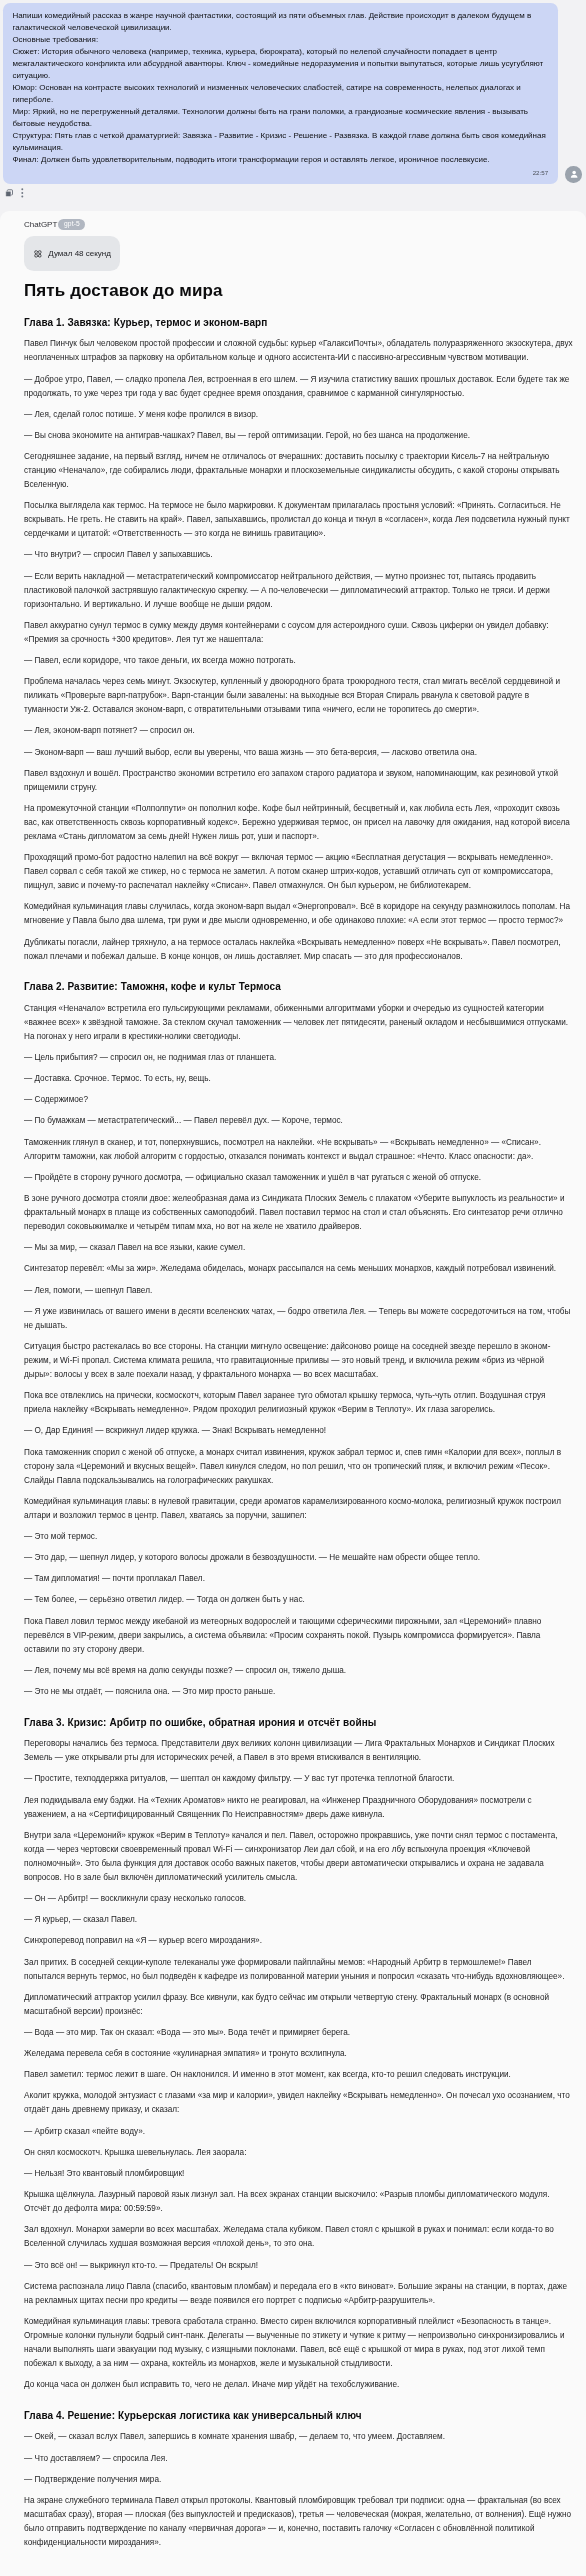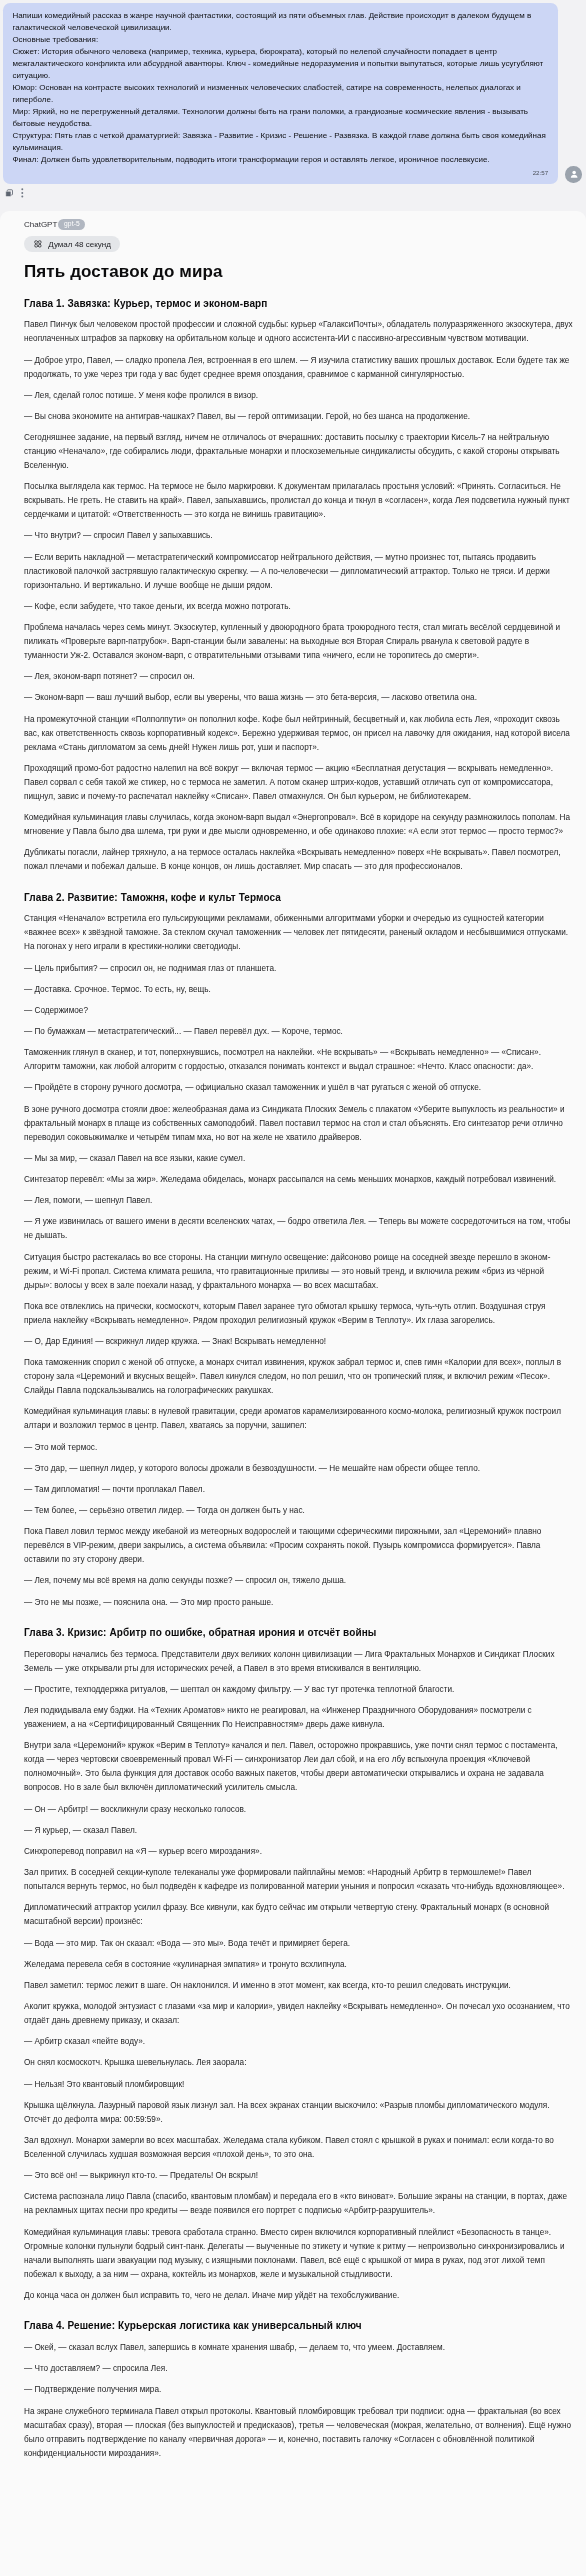--- a/index.html
+++ b/index.html
@@ -33,21 +33,21 @@
     padding:8.2px 13.4px 5.2px 24px;min-height:2968px;box-sizing:border-box;
   }
   .assistant-header{display:flex;align-items:center;gap:1px;height:11.3px;margin-bottom:6.2px;}
   .assistant-name{font-size:8px;font-weight:500;color:#303136;}
   .model-badge{
     background:#b1b7c1;color:#ffffff;font-size:6.7px;line-height:6.7px;
     padding:2.1px 5.7px;border-radius:5.7px;letter-spacing:0.1px;
   }
   .thinking-pill{
     display:inline-flex;align-items:center;gap:5.2px;
-    background:#e4e6e9;border:none;border-radius:9.8px;height:16px;padding:0 9.3px;
+    background:#e4e6e9;border:none;border-radius:9.8px;height:35px;padding:0 9.3px;
     font-size:8px;color:#1d1e22;cursor:pointer;
     font-family:inherit;
   }
   
   .story{margin-top:10.3px;}
   .story-title{
     font-size:17px;line-height:17.5px;font-weight:700;color:#0c0c0d;
     margin:2.1px 0 5.2px 0;letter-spacing:0.1px;
   }
   .story-h2{
@@ -131,24 +131,26 @@
       <div id="story-blocks">
           <h2 class="story-h2">Глава 1. Завязка: Курьер, термос и эконом-варп</h2>
           <p class="story-p">Павел Пинчук был человеком простой профессии и сложной судьбы: курьер «ГалаксиПочты», обладатель полуразряженного экзоскутера, двух неоплаченных штрафов за парковку на орбитальном кольце и одного ассистента-ИИ с пассивно-агрессивным чувством мотивации.</p>
           <p class="story-p">— Доброе утро, Павел, — сладко пропела Лея, встроенная в его шлем. — Я изучила статистику ваших прошлых доставок. Если будете так же продолжать, то уже через три года у вас будет среднее время опоздания, сравнимое с карманной сингулярностью.</p>
           <p class="story-p">— Лея, сделай голос потише. У меня кофе пролился в визор.</p>
           <p class="story-p">— Вы снова экономите на антиграв-чашках? Павел, вы — герой оптимизации. Герой, но без шанса на продолжение.</p>
           <p class="story-p">Сегодняшнее задание, на первый взгляд, ничем не отличалось от вчерашних: доставить посылку с траектории Кисель-7 на нейтральную станцию «Неначало», где собирались люди, фрактальные монархи и плоскоземельные синдикалисты обсудить, с какой стороны открывать Вселенную.</p>
           <p class="story-p">Посылка выглядела как термос. На термосе не было маркировки. К документам прилагалась простыня условий: «Принять. Согласиться. Не вскрывать. Не греть. Не ставить на край». Павел, запыхавшись, пролистал до конца и ткнул в «согласен», когда Лея подсветила нужный пункт сердечками и цитатой: «Ответственность — это когда не винишь гравитацию».</p>
           <p class="story-p">— Что внутри? — спросил Павел у запыхавшись.</p>
           <p class="story-p">— Если верить накладной — метастратегический компромиссатор нейтрального действия, — мутно произнес тот, пытаясь продавить пластиковой палочкой застрявшую галактическую скрепку. — А по-человечески — дипломатический аттрактор. Только не тряси. И держи горизонтально. И вертикально. И лучше вообще не дыши рядом.</p>
-          <p class="story-p">— Кофе, если забудете, что такое деньги, их всегда можно потрогать.</p>
+          <p class="story-p">Павел аккуратно сунул термос в сумку между двумя контейнерами с соусом для астероидного суши. Сквозь циферки он увидел добавку: «Премия за срочность +300 кредитов». Лея тут же нашептала:</p>
+          <p class="story-p">— Павел, если коридоре, что такое деньги, их всегда можно потрогать.</p>
           <p class="story-p">Проблема началась через семь минут. Экзоскутер, купленный у двоюродного брата троюродного тестя, стал мигать весёлой сердцевиной и пиликать «Проверьте варп-патрубок». Варп-станции были завалены: на выходные вся Вторая Спираль рванула к световой радуге в туманности Уж-2. Оставался эконом-варп, с отвратительными отзывами типа «ничего, если не торопитесь до смерти».</p>
           <p class="story-p">— Лея, эконом-варп потянет? — спросил он.</p>
           <p class="story-p">— Эконом-варп — ваш лучший выбор, если вы уверены, что ваша жизнь — это бета-версия, — ласково ответила она.</p>
+          <p class="story-p">Павел вздохнул и вошёл. Пространство экономии встретило его запахом старого радиатора и звуком, напоминающим, как резиновой уткой прищемили струну.</p>
           <p class="story-p">На промежуточной станции «Полполпути» он пополнил кофе. Кофе был нейтринный, бесцветный и, как любила есть Лея, «проходит сквозь вас, как ответственность сквозь корпоративный кодекс». Бережно удерживая термос, он присел на лавочку для ожидания, над которой висела реклама «Стань дипломатом за семь дней! Нужен лишь рот, уши и паспорт».</p>
           <p class="story-p">Проходящий промо-бот радостно налепил на всё вокруг — включая термос — акцию «Бесплатная дегустация — вскрывать немедленно». Павел сорвал с себя такой же стикер, но с термоса не заметил. А потом сканер штрих-кодов, уставший отличать суп от компромиссатора, пищнул, завис и почему-то распечатал наклейку «Списан». Павел отмахнулся. Он был курьером, не библиотекарем.</p>
           <p class="story-p">Комедийная кульминация главы случилась, когда эконом-варп выдал «Энергопровал». Всё в коридоре на секунду размножилось пополам. На мгновение у Павла было два шлема, три руки и две мысли одновременно, и обе одинаково плохие: «А если этот термос — просто термос?»</p>
           <p class="story-p">Дубликаты погасли, лайнер тряхнуло, а на термосе осталась наклейка «Вскрывать немедленно» поверх «Не вскрывать». Павел посмотрел, пожал плечами и побежал дальше. В конце концов, он лишь доставляет. Мир спасать — это для профессионалов.</p>
           <h2 class="story-h2">Глава 2. Развитие: Таможня, кофе и культ Термоса</h2>
           <p class="story-p">Станция «Неначало» встретила его пульсирующими рекламами, обиженными алгоритмами уборки и очередью из сущностей категории «важнее всех» к звёздной таможне. За стеклом скучал таможенник — человек лет пятидесяти, раненый окладом и несбывшимися отпусками. На погонах у него играли в крестики-нолики светодиоды.</p>
           <p class="story-p">— Цель прибытия? — спросил он, не поднимая глаз от планшета.</p>
           <p class="story-p">— Доставка. Срочное. Термос. То есть, ну, вещь.</p>
           <p class="story-p">— Содержимое?</p>
           <p class="story-p">— По бумажкам — метастратегический... — Павел перевёл дух. — Короче, термос.</p>
@@ -163,21 +165,21 @@
           <p class="story-p">Пока все отвлеклись на прически, космоскотч, которым Павел заранее туго обмотал крышку термоса, чуть-чуть отлип. Воздушная струя приела наклейку «Вскрывать немедленно». Рядом проходил религиозный кружок «Верим в Теплоту». Их глаза загорелись.</p>
           <p class="story-p">— О, Дар Единия! — вскрикнул лидер кружка. — Знак! Вскрывать немедленно!</p>
           <p class="story-p">Пока таможенник спорил с женой об отпуске, а монарх считал извинения, кружок забрал термос и, спев гимн «Калории для всех», поплыл в сторону зала «Церемоний и вкусных вещей». Павел кинулся следом, но пол решил, что он тропический пляж, и включил режим «Песок». Слайды Павла подскальзывались на голографических ракушках.</p>
           <p class="story-p">Комедийная кульминация главы: в нулевой гравитации, среди ароматов карамелизированного космо-молока, религиозный кружок построил алтари и возложил термос в центр. Павел, хватаясь за поручни, зашипел:</p>
           <p class="story-p">— Это мой термос.</p>
           <p class="story-p">— Это дар, — шепнул лидер, у которого волосы дрожали в безвоздушности. — Не мешайте нам обрести общее тепло.</p>
           <p class="story-p">— Там дипломатия! — почти проплакал Павел.</p>
           <p class="story-p">— Тем более, — серьёзно ответил лидер. — Тогда он должен быть у нас.</p>
           <p class="story-p">Пока Павел ловил термос между икебаной из метеорных водорослей и тающими сферическими пирожными, зал «Церемоний» плавно перевёлся в VIP-режим, двери закрылись, а система объявила: «Просим сохранять покой. Пузырь компромисса формируется». Павла оставили по эту сторону двери.</p>
           <p class="story-p">— Лея, почему мы всё время на долю секунды позже? — спросил он, тяжело дыша.</p>
-          <p class="story-p">— Это не мы позже, — пояснила она. — Это мир просто раньше.</p>
+          <p class="story-p">— Это не мы отдаёт, — пояснила она. — Это мир просто раньше.</p>
           <h2 class="story-h2">Глава 3. Кризис: Арбитр по ошибке, обратная ирония и отсчёт войны</h2>
           <p class="story-p">Переговоры начались без термоса. Представители двух великих колонн цивилизации — Лига Фрактальных Монархов и Синдикат Плоских Земель — уже открывали рты для исторических речей, а Павел в это время втискивался в вентиляцию.</p>
           <p class="story-p">— Простите, техподдержка ритуалов, — шептал он каждому фильтру. — У вас тут протечка теплотной благости.</p>
           <p class="story-p">Лея подкидывала ему бэджи. На «Техник Ароматов» никто не реагировал, на «Инженер Праздничного Оборудования» посмотрели с уважением, а на «Сертифицированный Священник По Неисправностям» дверь даже кивнула.</p>
           <p class="story-p">Внутри зала «Церемоний» кружок «Верим в Теплоту» качался и пел. Павел, осторожно прокравшись, уже почти снял термос с постамента, когда — через чертовски своевременный провал Wi-Fi — синхронизатор Леи дал сбой, и на его лбу вспыхнула проекция «Ключевой полномочный». Это была функция для доставок особо важных пакетов, чтобы двери автоматически открывались и охрана не задавала вопросов. Но в зале был включён дипломатический усилитель смысла.</p>
           <p class="story-p">— Он — Арбитр! — воскликнули сразу несколько голосов.</p>
           <p class="story-p">— Я курьер, — сказал Павел.</p>
           <p class="story-p">Синхроперевод поправил на «Я — курьер всего мироздания».</p>
           <p class="story-p">Зал притих. В соседней секции-куполе телеканалы уже формировали пайплайны мемов: «Народный Арбитр в термошлеме!» Павел попытался вернуть термос, но был подведён к кафедре из полированной материи уныния и попросил «сказать что-нибудь вдохновляющее».</p>
           <p class="story-p">Дипломатический аттрактор усилил фразу. Все кивнули, как будто сейчас им открыли четвертую стену. Фрактальный монарх (в основной масштабной версии) произнёс:</p>

